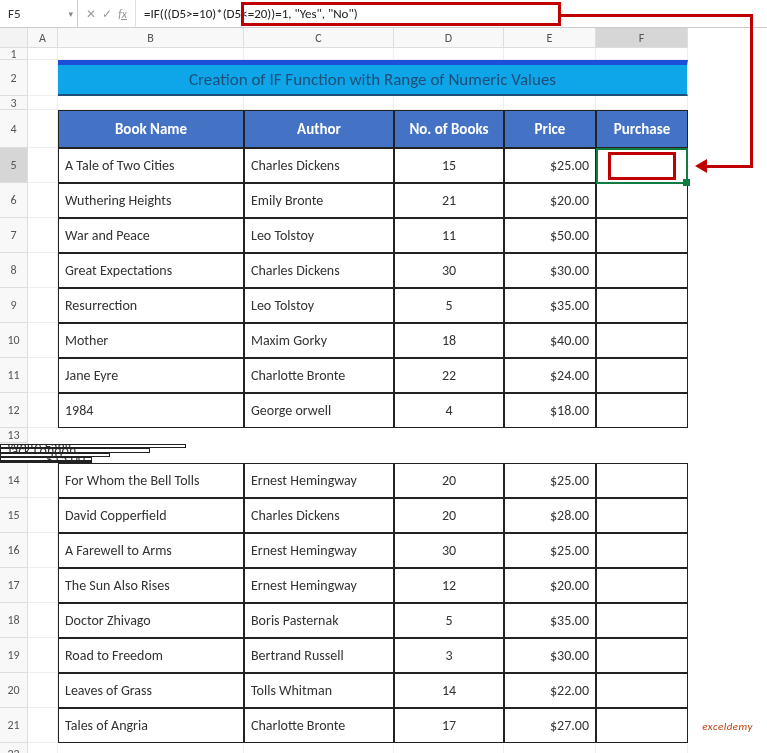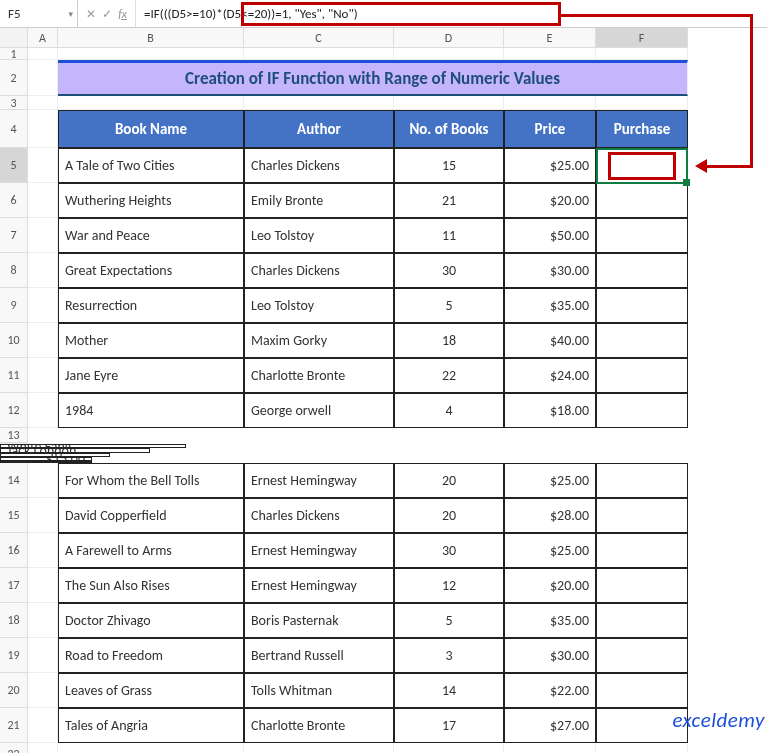--- a/index.html
+++ b/index.html
@@ -119,26 +119,26 @@
     border-bottom: 1px solid #eee;
     display: flex;
     align-items: center;
     padding: 0 6px;
     overflow: hidden;
     white-space: nowrap;
   }
   .row1 { height: 12px; }
   .row3 { height: 14px; }
   .title-cell {
-    background: #c4b5fd;
-    font-weight: bold;
+    background: #0ea5e9;
+    font-weight: normal;
     font-size: 17px;
     color: #1F4E78;
     justify-content: center;
-    border-top: 3px solid #1d4ed8;
+    border-top: 5px solid #1d4ed8;
     border-bottom: 2px solid #1F4E78;
   }
   .hdr {
     background: #4472C4;
     color: #fff;
     font-weight: bold;
     font-size: 15px;
     justify-content: center;
     border: 1px solid #222 !important;
   }
@@ -173,24 +173,24 @@
     background: #c00000;
     pointer-events: none;
   }
   .arrow-head {
     position: absolute;
     width: 0; height: 0;
     pointer-events: none;
   }
   .watermark {
     position: absolute;
-    right: 2px;
+    right: 14px;
     bottom: 20px;
-    color: #1d4ed8;
-    font-size: 21px;
+    color: #c2410c;
+    font-size: 11px;
     font-style: italic;
     letter-spacing: 0.5px;
   }
 </style>
 </head>
 <body>
 
 <div class="formula-bar">
   <div class="name-box">
     <span>F5</span>

